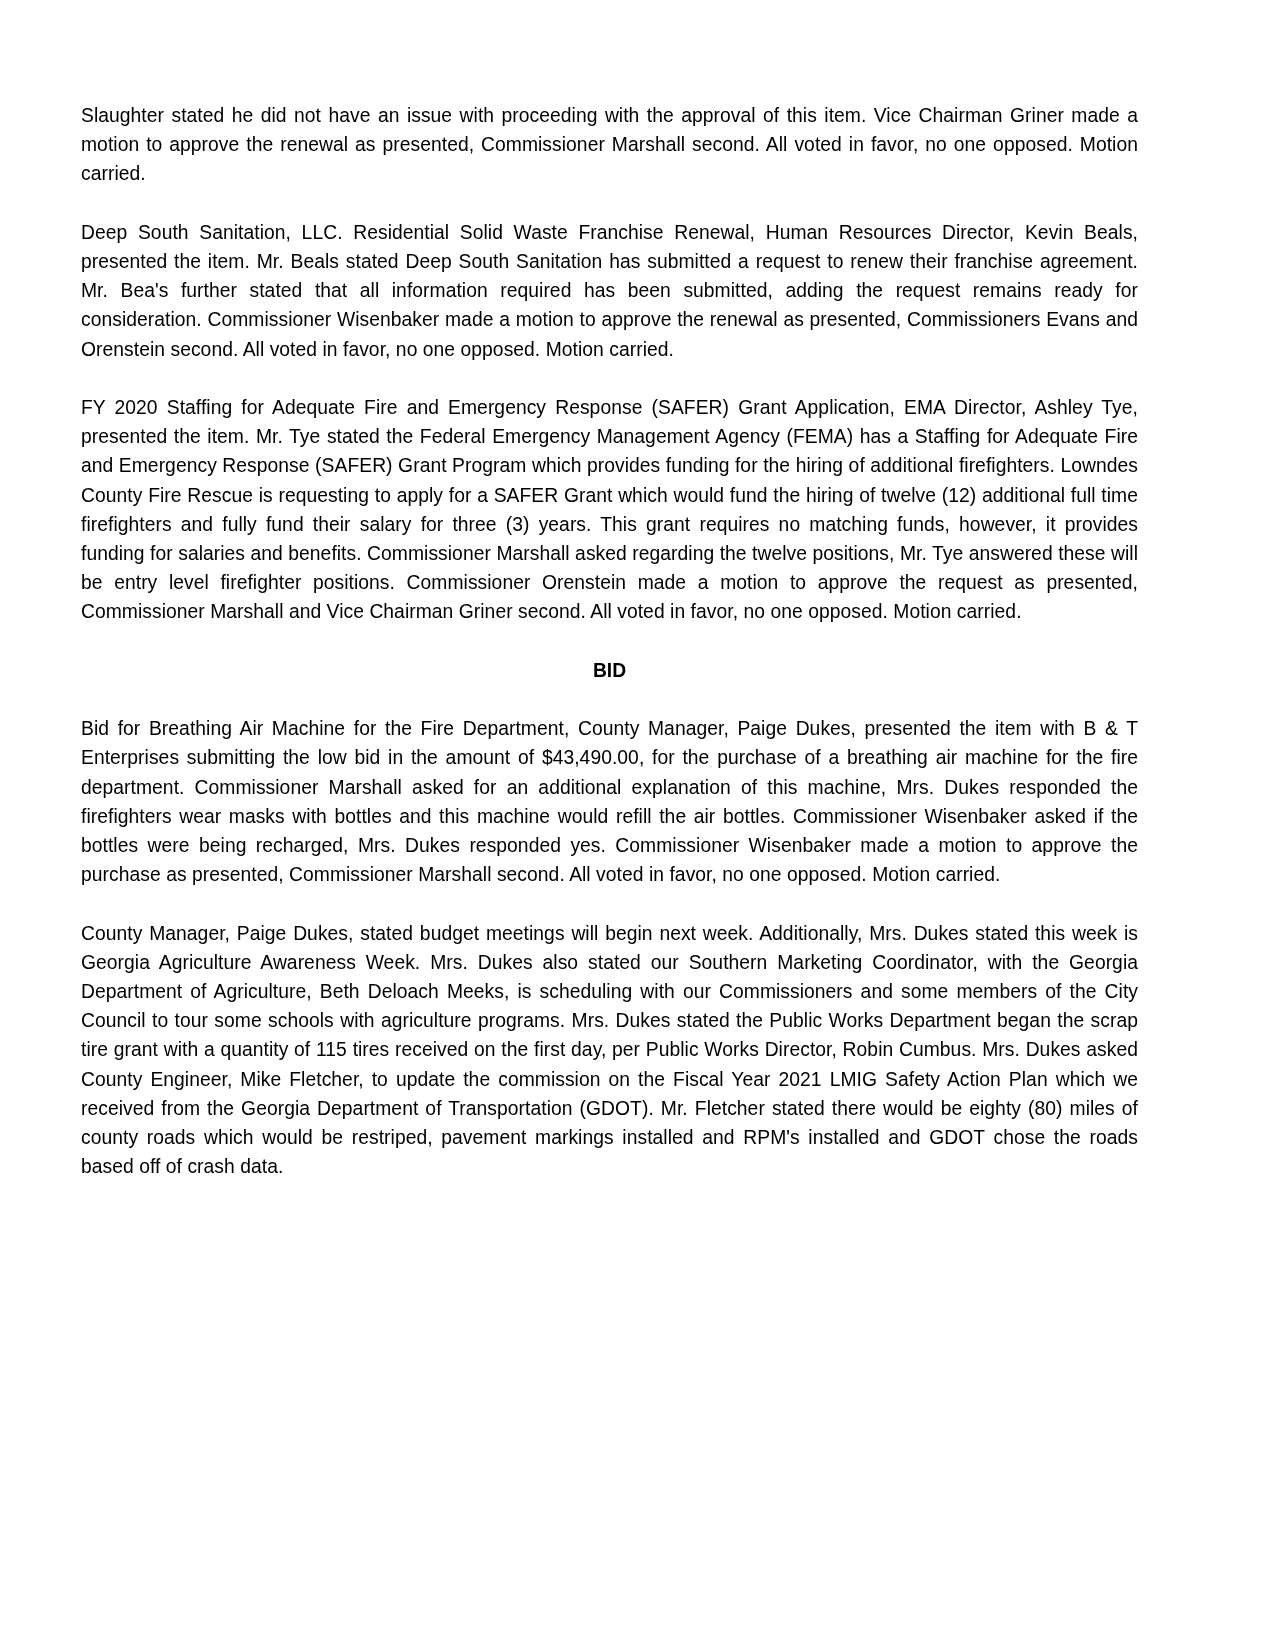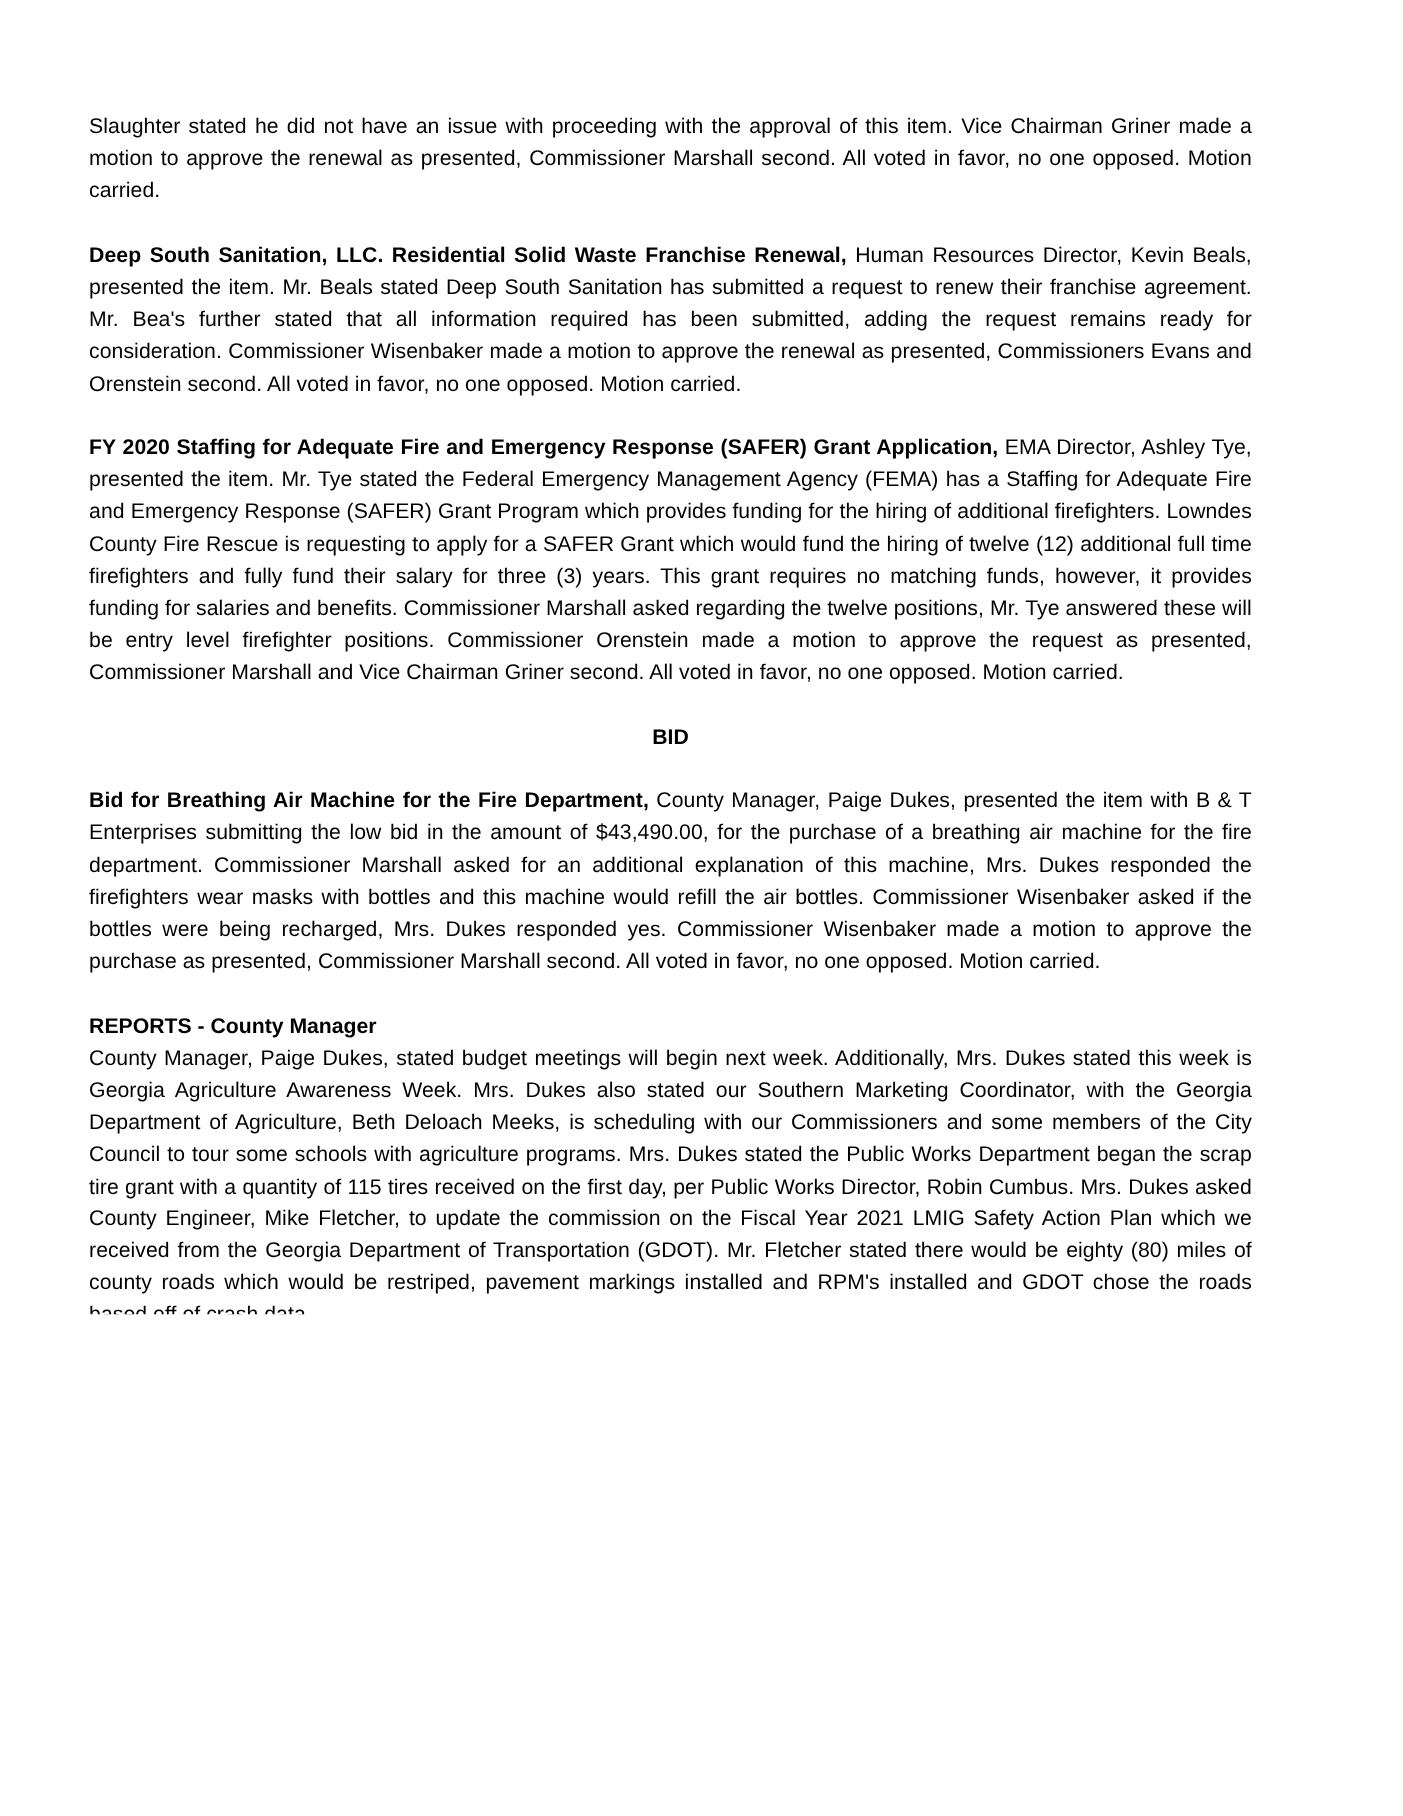--- a/index.html
+++ b/index.html
@@ -34,21 +34,21 @@
     text-justify: inter-word;
     letter-spacing: 0.05px;
     word-spacing: 0px;
     -webkit-hyphens: none;
     hyphens: none;
   }
   .spacer-para {
     height: 29.2px;
   }
   b.run-in {
-    font-weight: bold;
+    font-weight: normal;
   }
   .heading {
     font-size: 19.3px;
     line-height: 29.2px;
     font-weight: bold;
     text-align: center;
     margin: 0;
   }
   .heading-tight {
     font-size: 19.3px;
@@ -91,21 +91,20 @@
     <div class="spacer-para"></div>
 
     <p class="heading">BID</p>
 
     <div class="spacer-para"></div>
 
     <p class="para"><b class="run-in">Bid for Breathing Air Machine for the Fire Department,</b><span> County Manager, Paige Dukes, presented the item with B &amp; T Enterprises submitting the low bid in the amount of $43,490.00, for the purchase of a breathing air machine for the fire department. Commissioner Marshall asked for an additional explanation of this machine, Mrs. Dukes responded the firefighters wear masks with bottles and this machine would refill the air bottles. Commissioner Wisenbaker asked if the bottles were being recharged, Mrs. Dukes responded yes. Commissioner Wisenbaker made a motion to approve the purchase as presented, Commissioner Marshall second. All voted in favor, no one opposed. Motion carried.</span></p>
 
     <div class="spacer-para"></div>
 
-    <p class="heading-tight">REPORTS - County Manager</p>
 
     <p class="para">County Manager, Paige Dukes, stated budget meetings will begin next week. Additionally, Mrs. Dukes stated this week is Georgia Agriculture Awareness Week. Mrs. Dukes also stated our Southern Marketing Coordinator, with the Georgia Department of Agriculture, Beth Deloach Meeks, is scheduling with our Commissioners and some members of the City Council to tour some schools with agriculture programs. Mrs. Dukes stated the Public Works Department began the scrap tire grant with a quantity of 115 tires received on the first day, per Public Works Director, Robin Cumbus. Mrs. Dukes asked County Engineer, Mike Fletcher, to update the commission on the Fiscal Year 2021 LMIG Safety Action Plan which we received from the Georgia Department of Transportation (GDOT). Mr. Fletcher stated there would be eighty (80) miles of county roads which would be restriped, pavement markings installed and RPM's installed and GDOT chose the roads based off of crash data.</p>
 
     <div class="spacer-para"></div>
 
     <p class="heading"><span>CITIZENS WISHING TO BE HEARD</span><span class="inline-normal"> – Grant</span></p>
 
     <div class="spacer-para"></div>
 
 

